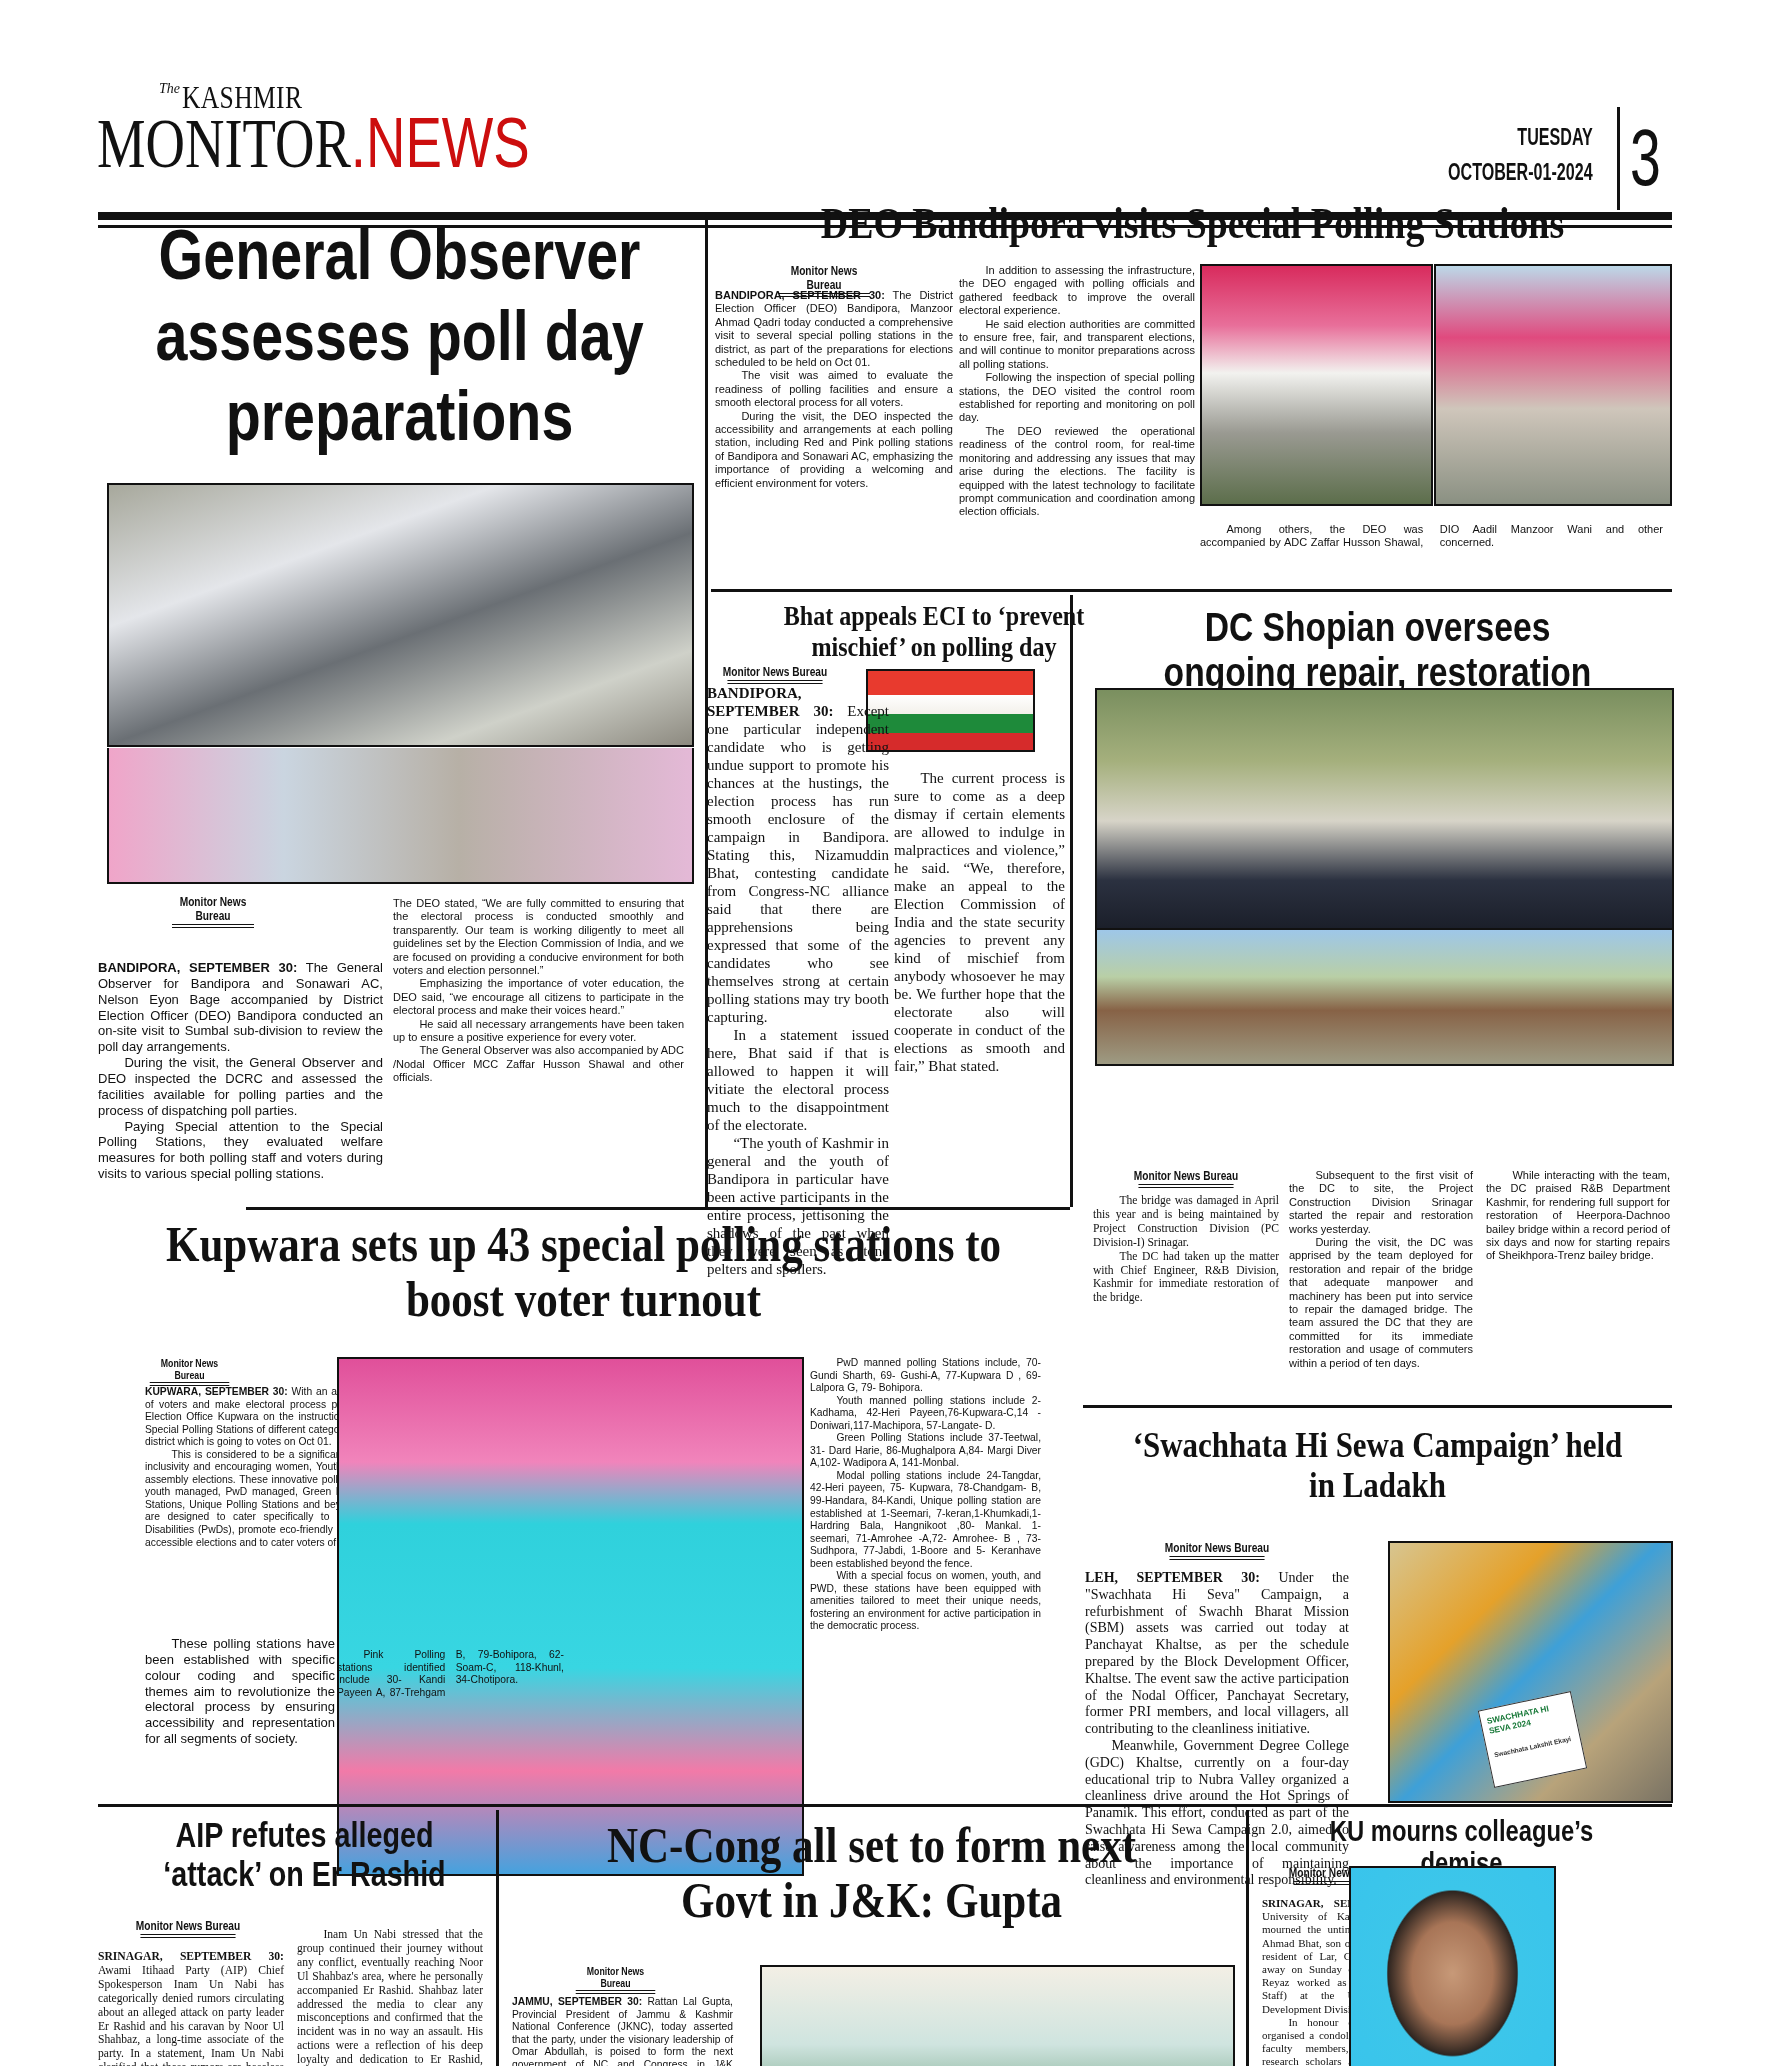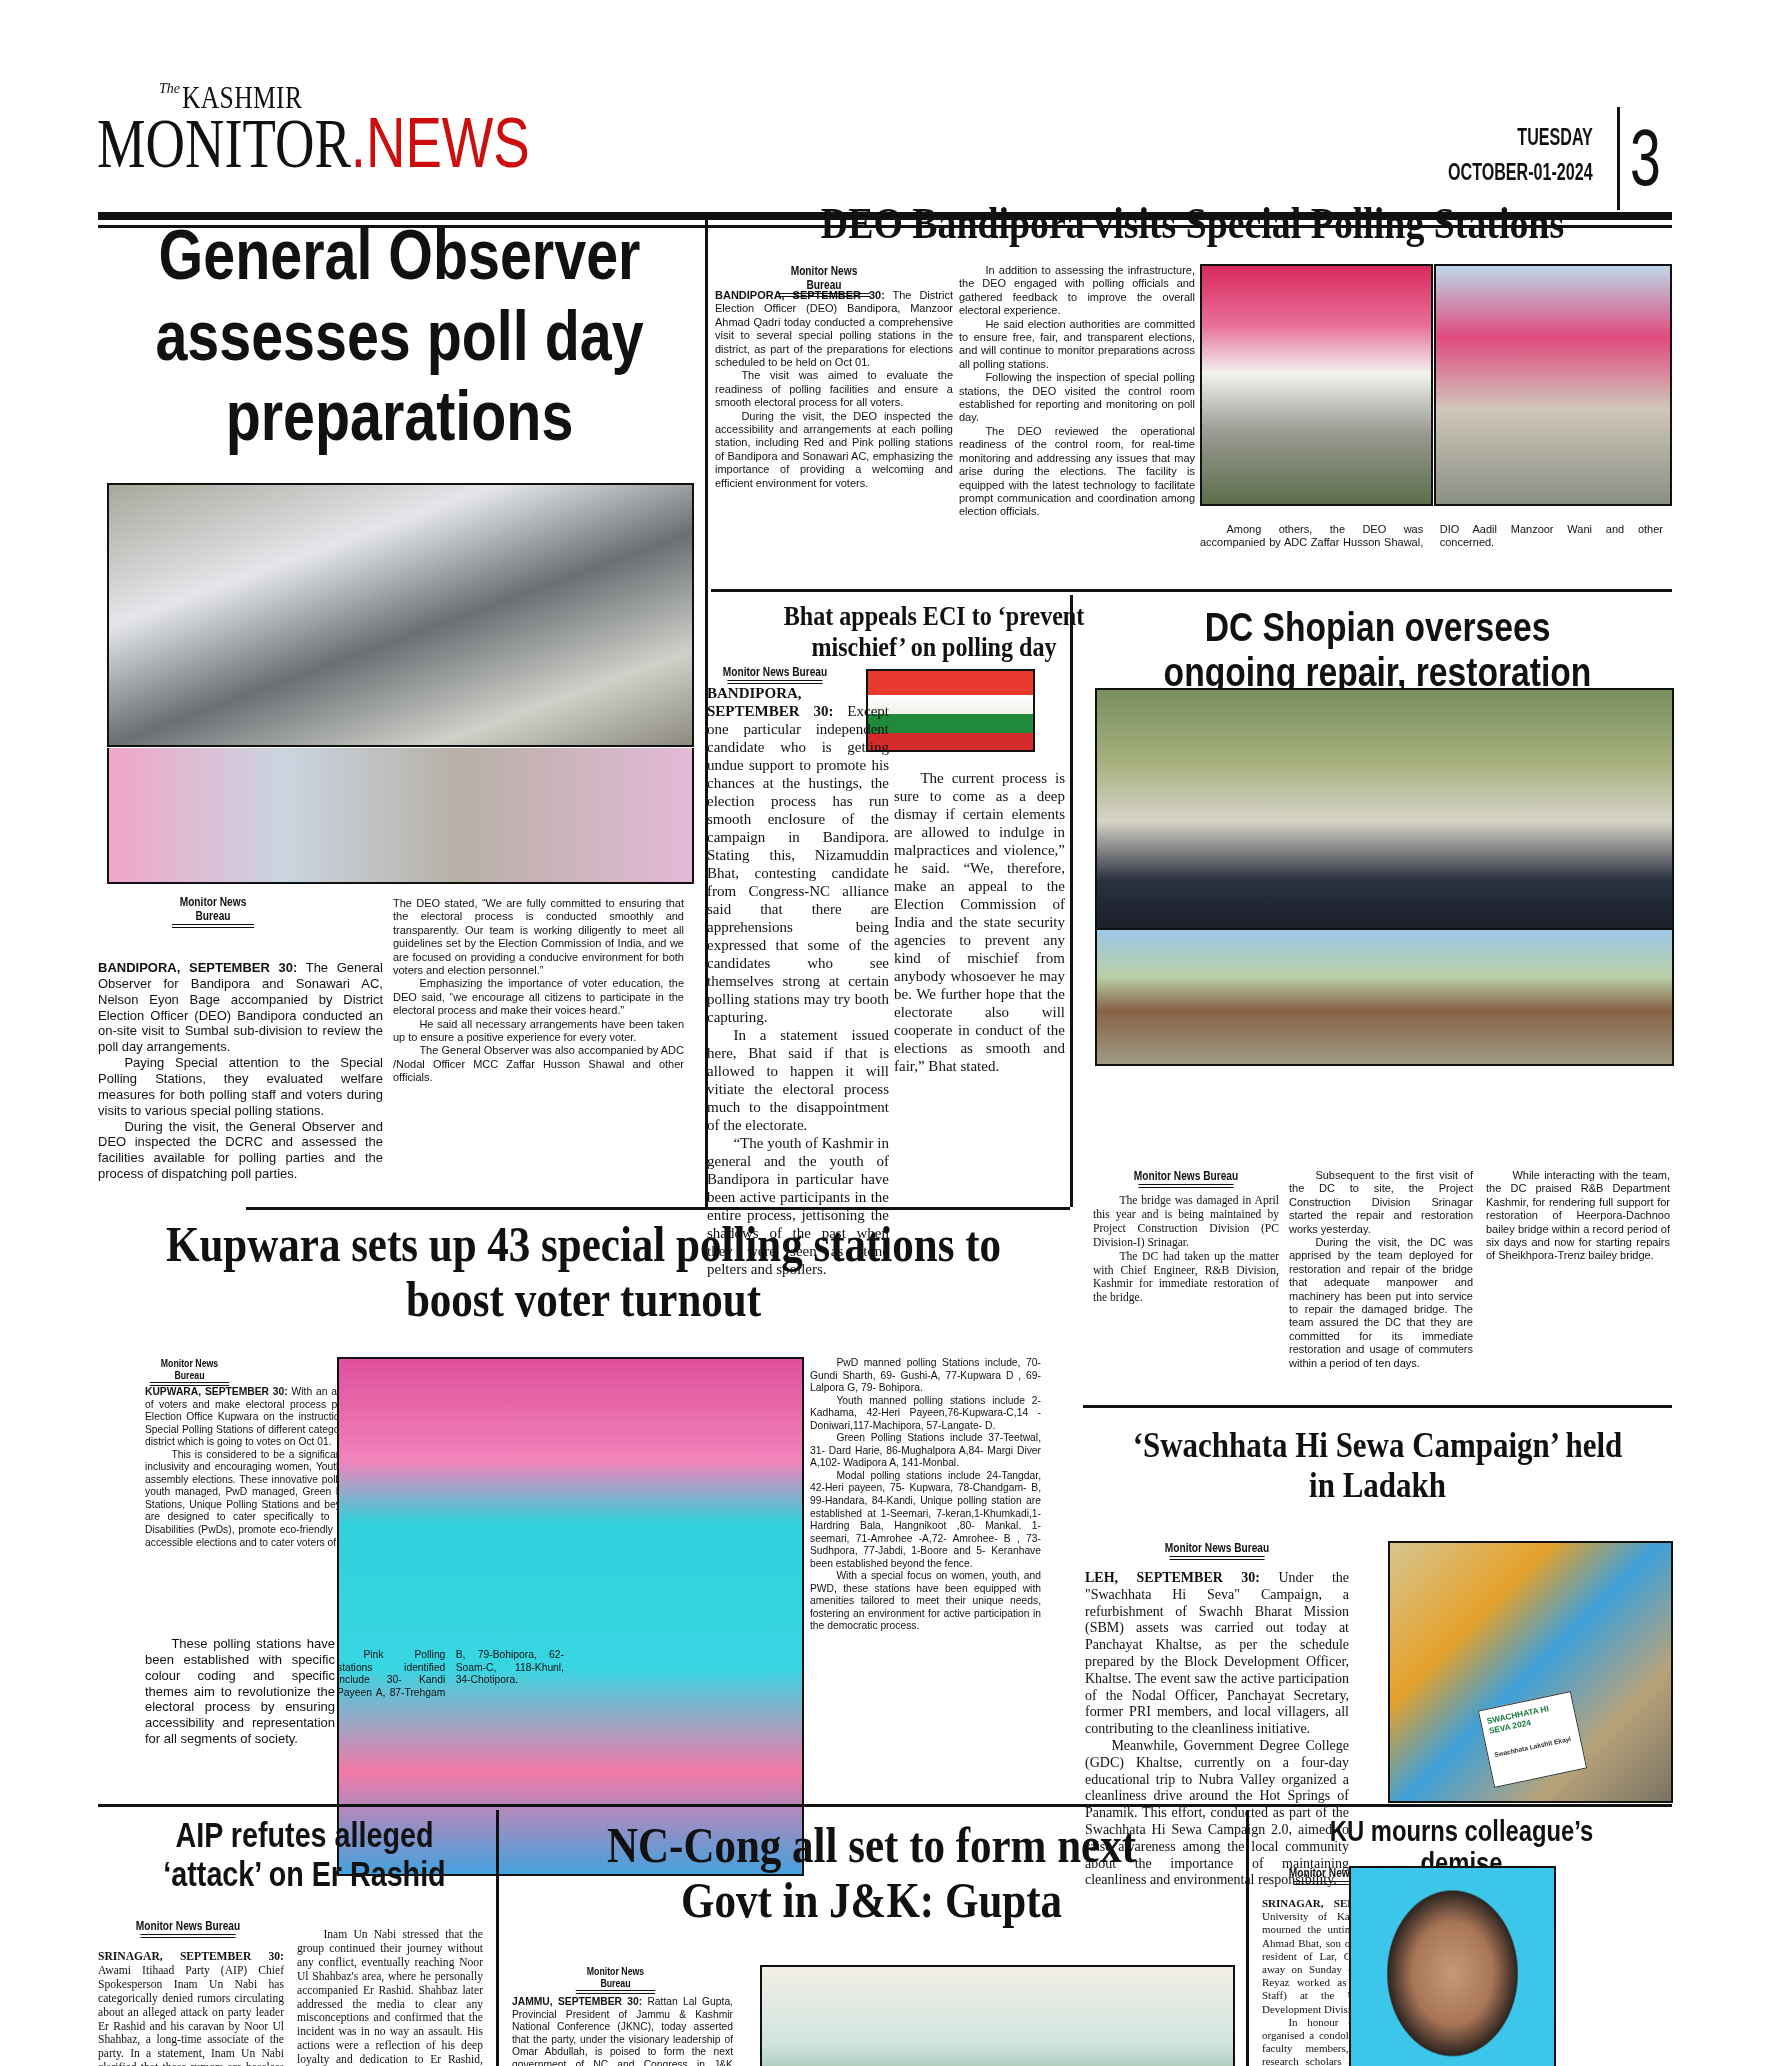--- a/index.html
+++ b/index.html
@@ -56,22 +56,22 @@
   <h1 class="headline hl-sans" style="left:98px; top:215px; width:603px; font-size:70px; line-height:1.15;">General Observer assesses poll day preparations</h1>
   <div class="photo" style="left:107px; top:483px; width:587px; height:264px; background:linear-gradient(160deg,#a7a89c 0%,#e4e6ea 30%,#6a6f74 55%,#cfd1c9 80%,#8d8a80 100%);">
     
   </div>
   <div class="photo" style="left:107px; top:748px; width:587px; height:136px; border-top:none; background:linear-gradient(90deg,#f0a5c9 0%,#cad5e0 30%,#b7b0a6 60%,#e4b9d7 100%);">
     
   </div>
   <div class="byline" style="left:157px; top:895px; width:112px;">Monitor News Bureau</div>
   <div class="col" style="left:98px; top:960px; width:285px; font-size:13px;">
     <p class="first"><span class="dateline">BANDIPORA, SEPTEMBER 30:</span> <span>The General Observer for Bandipora and Sonawari AC, Nelson Eyon Bage accompanied by District Election Officer (DEO) Bandipora conducted an on-site visit to Sumbal sub-division to review the poll day arrangements.</span></p>
+    <p>During the visit, the General Observer and DEO inspected the DCRC and assessed the facilities available for polling parties and the process of dispatching poll parties.</p>
     <p>Paying Special attention to the Special Polling Stations, they evaluated welfare measures for both polling staff and voters during visits to various special polling stations.</p>
-    <p>During the visit, the General Observer and DEO inspected the DCRC and assessed the facilities available for polling parties and the process of dispatching poll parties.</p>
   </div>
   <div class="col" style="left:393px; top:897px; width:291px; font-size:11px;">
     <p class="first">The DEO stated, “We are fully committed to ensuring that the electoral process is conducted smoothly and transparently. Our team is working diligently to meet all guidelines set by the Election Commission of India, and we are focused on providing a conducive environment for both voters and election personnel.”</p>
     <p>Emphasizing the importance of voter education, the DEO said, “we encourage all citizens to participate in the electoral process and make their voices heard.”</p>
     <p>He said all necessary arrangements have been taken up to ensure a positive experience for every voter.</p>
     <p>The General Observer was also accompanied by ADC /Nodal Officer MCC Zaffar Husson Shawal and other officials.</p>
   </div>
 </article>
 
 <div class="vrule" style="left:705px; top:215px; height:992px;"></div>

